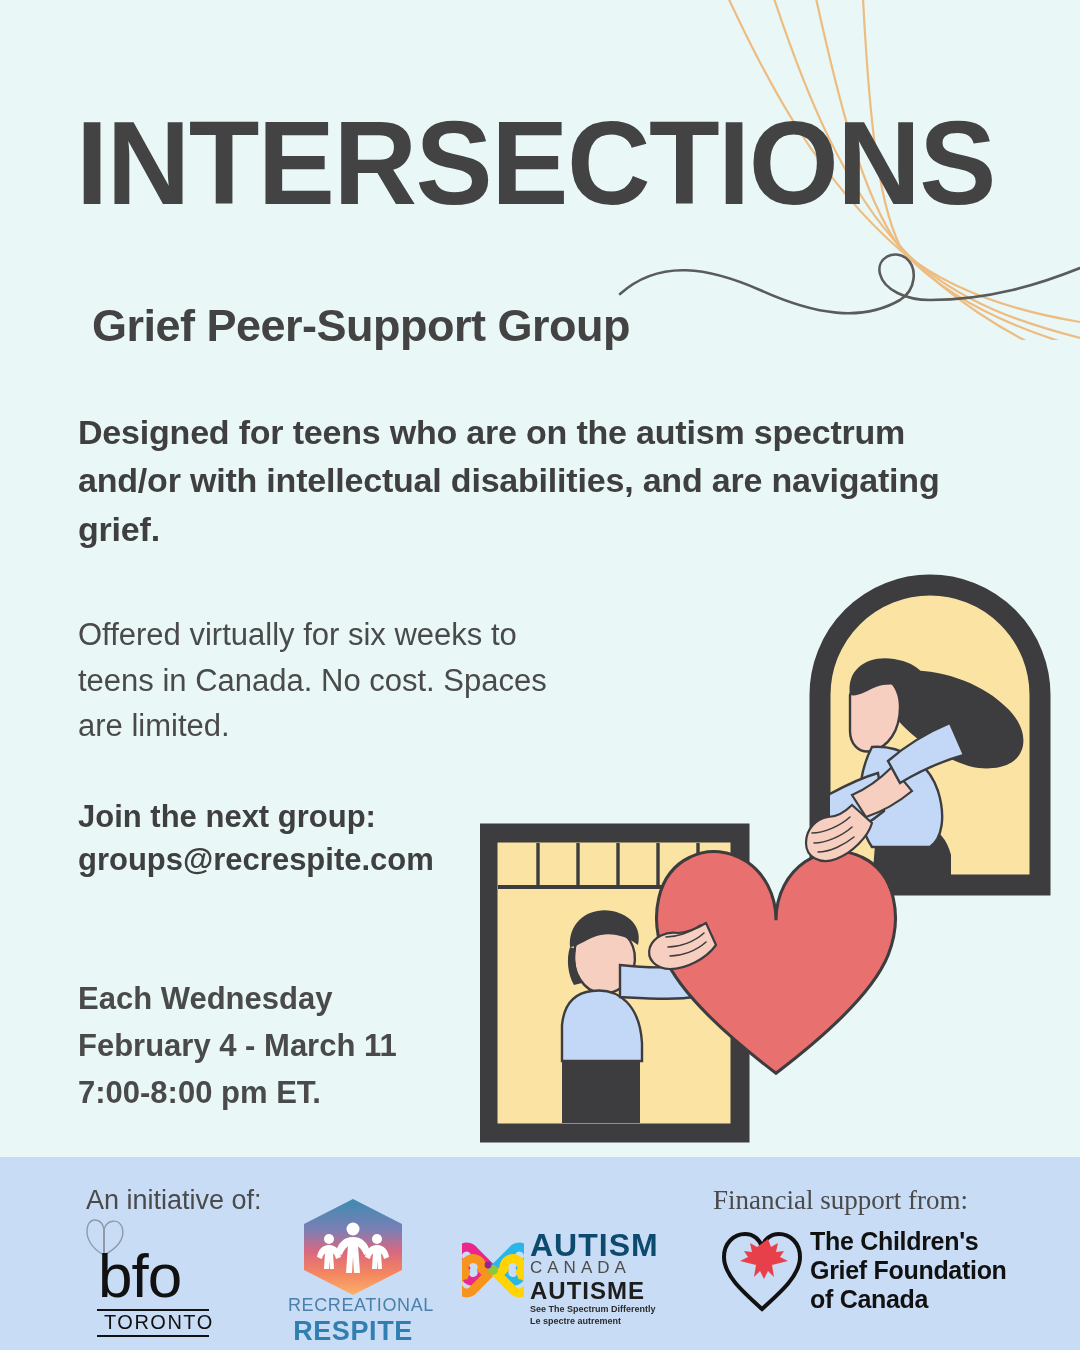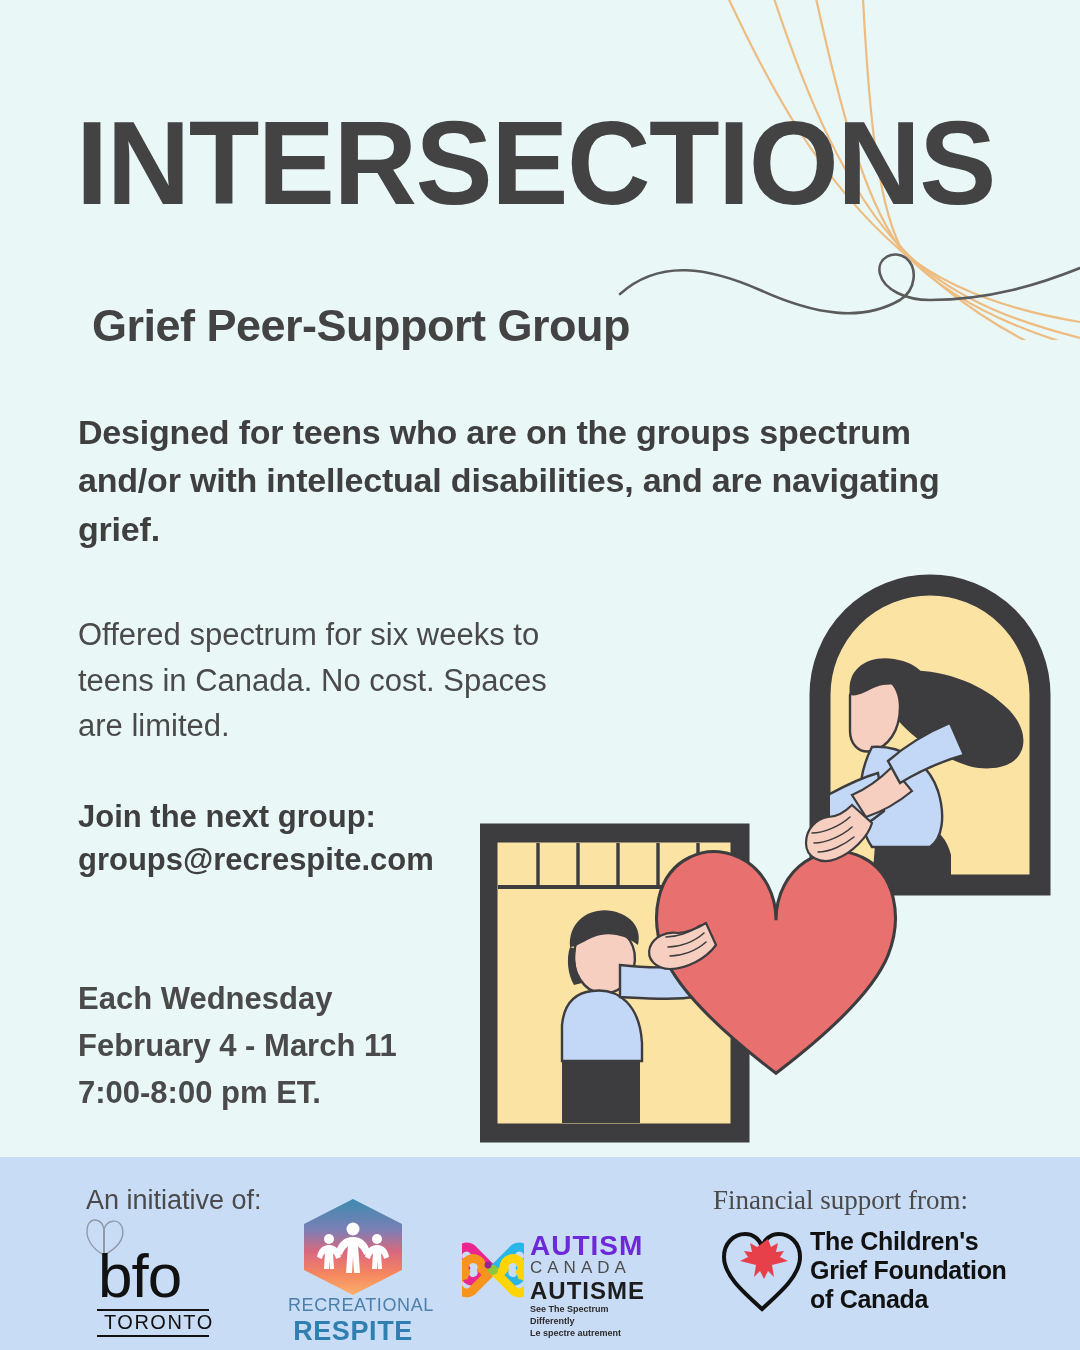--- a/index.html
+++ b/index.html
@@ -162,21 +162,21 @@
     left: 0; top: 98px;
     width: 130px;
     text-align: center;
   }
   .rr-t1 { font-size: 18px; letter-spacing: 0.6px; color: #4a80ab; }
   .rr-t2 { font-size: 27px; font-weight: bold; letter-spacing: 0.6px; color: #2f7fb0; }
 
   
   .ac { left: 462px; top: 76px; width: 180px; height: 86px; }
   .ac-text { position: absolute; left: 68px; top: 0; }
-  .ac-l1 { font-size: 28px; font-weight: bold; letter-spacing: 1px; color: #6d28d9; line-height: 25px; }
+  .ac-l1 { font-size: 32px; font-weight: bold; letter-spacing: 1px; color: #0c4a6e; line-height: 25px; }
   .ac-l2 { font-size: 17px; letter-spacing: 5px; color: #4c4c4c; line-height: 20px; }
   .ac-l3 { font-size: 24px; font-weight: bold; letter-spacing: 1px; color: #1d1d1d; line-height: 25px; }
   .ac-l4 { font-size: 9px; font-weight: bold; color: #2b2b2b; line-height: 12px; }
   .ac-l5 { font-size: 9px; font-weight: bold; color: #2b2b2b; line-height: 12px; }
 
   
   .cgf { left: 716px; top: 58px; width: 300px; height: 120px; }
   .cgf-text {
     position: absolute;
     left: 94px; top: 12px;
@@ -202,23 +202,23 @@
     <g fill="none" stroke="#5b5b5b" stroke-width="2.6" stroke-linecap="round">
       <path d="M 20 294 C 60 258, 110 268, 160 290 C 215 315, 262 322, 300 300
                C 316 290, 318 268, 306 258 C 294 249, 276 258, 280 274
                C 284 290, 306 300, 330 300 C 390 300, 440 284, 480 268"></path>
     </g>
   </svg>
 
   <div class="title">INTERSECTIONS</div>
   <div class="subtitle">Grief Peer-Support Group</div>
 
-  <div class="lead">Designed for teens who are on the groups spectrum and/or with intellectual disabilities, and are navigating grief.</div>
-
-  <div class="offered">Offered spectrum for six weeks to teens in Canada. No cost. Spaces are limited.</div>
+  <div class="lead">Designed for teens who are on the autism spectrum and/or with intellectual disabilities, and are navigating grief.</div>
+
+  <div class="offered">Offered virtually for six weeks to teens in Canada. No cost. Spaces are limited.</div>
 
   <div class="join">
     <div>Join the next group:</div>
     <div>groups@recrespite.com</div>
   </div>
 
   <div class="schedule">
     <div>Each Wednesday</div>
     <div>February 4 - March 11</div>
     <div>7:00-8:00 pm ET.</div>

